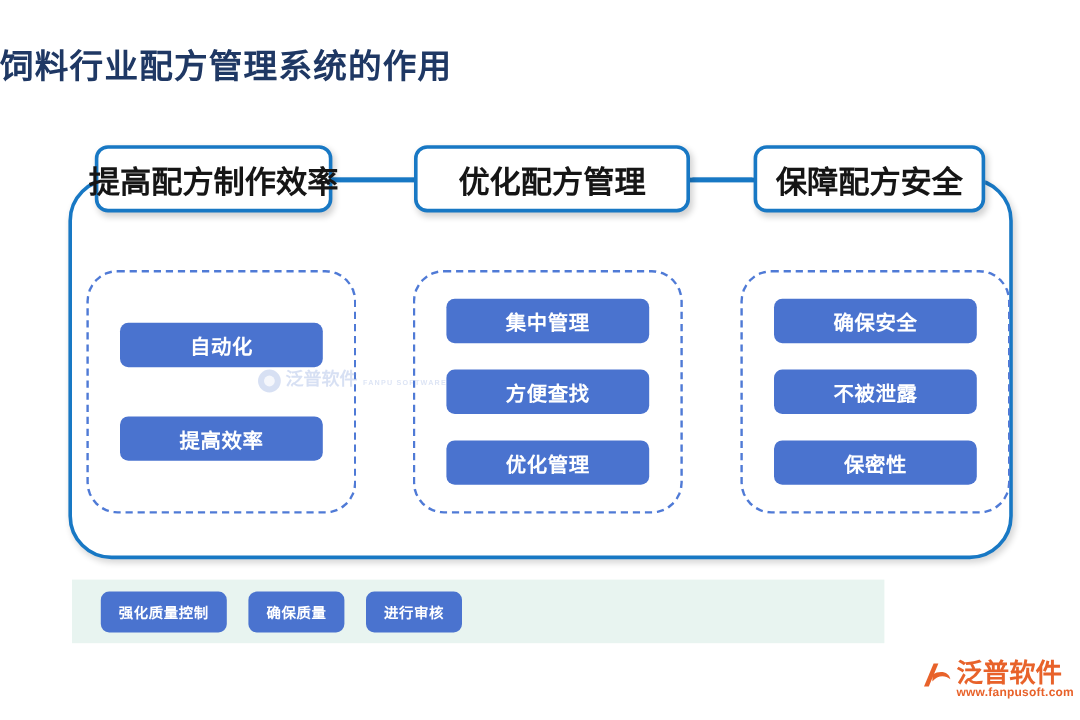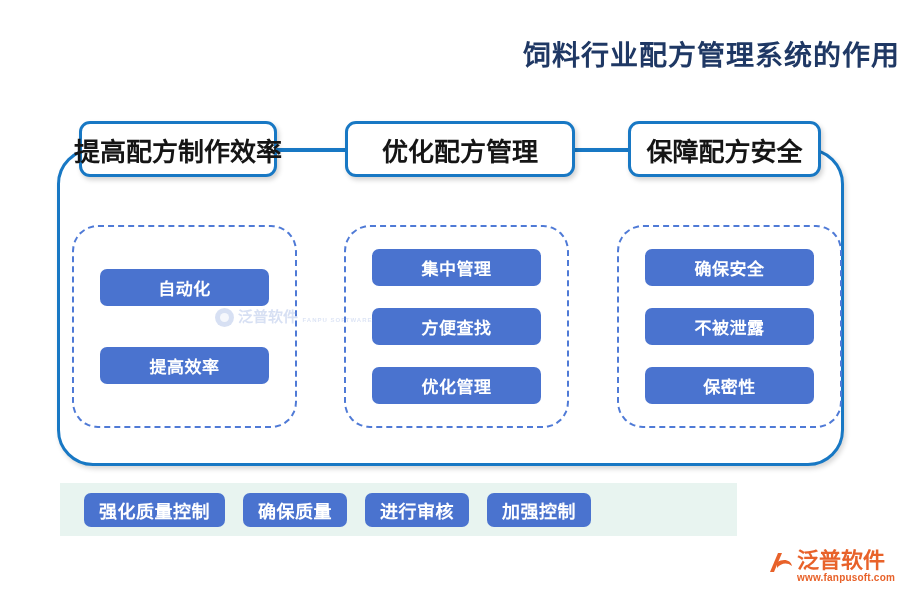--- a/index.html
+++ b/index.html
@@ -14,21 +14,21 @@
     overflow: hidden;
     position: relative;
   }
 
   
   .title {
     position: absolute;
     top: 33px;
     left: 0;
     width: 900px;
-    text-align: right;
+    text-align: left;
     font-size: 28px;
     font-weight: bold;
     color: #1f3864;
     letter-spacing: 1px;
     white-space: nowrap;
   }
 
   
   .outer-frame {
     position: absolute;
@@ -135,21 +135,21 @@
   }
   .tag {
     background: #4a73cf;
     color: #ffffff;
     border-radius: 7px;
     height: 34px;
     padding: 0 15px;
     display: flex;
     align-items: center;
     justify-content: center;
-    font-size: 18px;
+    font-size: 12px;
     font-weight: bold;
     white-space: nowrap;
     letter-spacing: 0.5px;
   }
 
   
   .watermark {
     position: absolute;
     left: 215px;
     top: 308px;
@@ -286,23 +286,20 @@
 
 <div class="bottom-strip">
   <div class="tag">
     <span>强化质量控制</span>
   </div>
   <div class="tag">
     <span>确保质量</span>
   </div>
   <div class="tag">
     <span>进行审核</span>
-  </div>
-  <div class="tag">
-    <span>加强控制</span>
   </div>
 </div>
 
 <div class="logo">
   <svg class="logo-mark" viewBox="0 0 26 26">
     <path d="M2 22 L10 3 L14 3 L6 22 Z" fill="#e8622a"></path>
     <path d="M9 12 C16 8, 23 10, 24 16 C19 12, 13 13, 9 18 Z" fill="#e8622a"></path>
   </svg>
   <span class="logo-texts">
     <div class="logo-cn">泛普软件</div>

